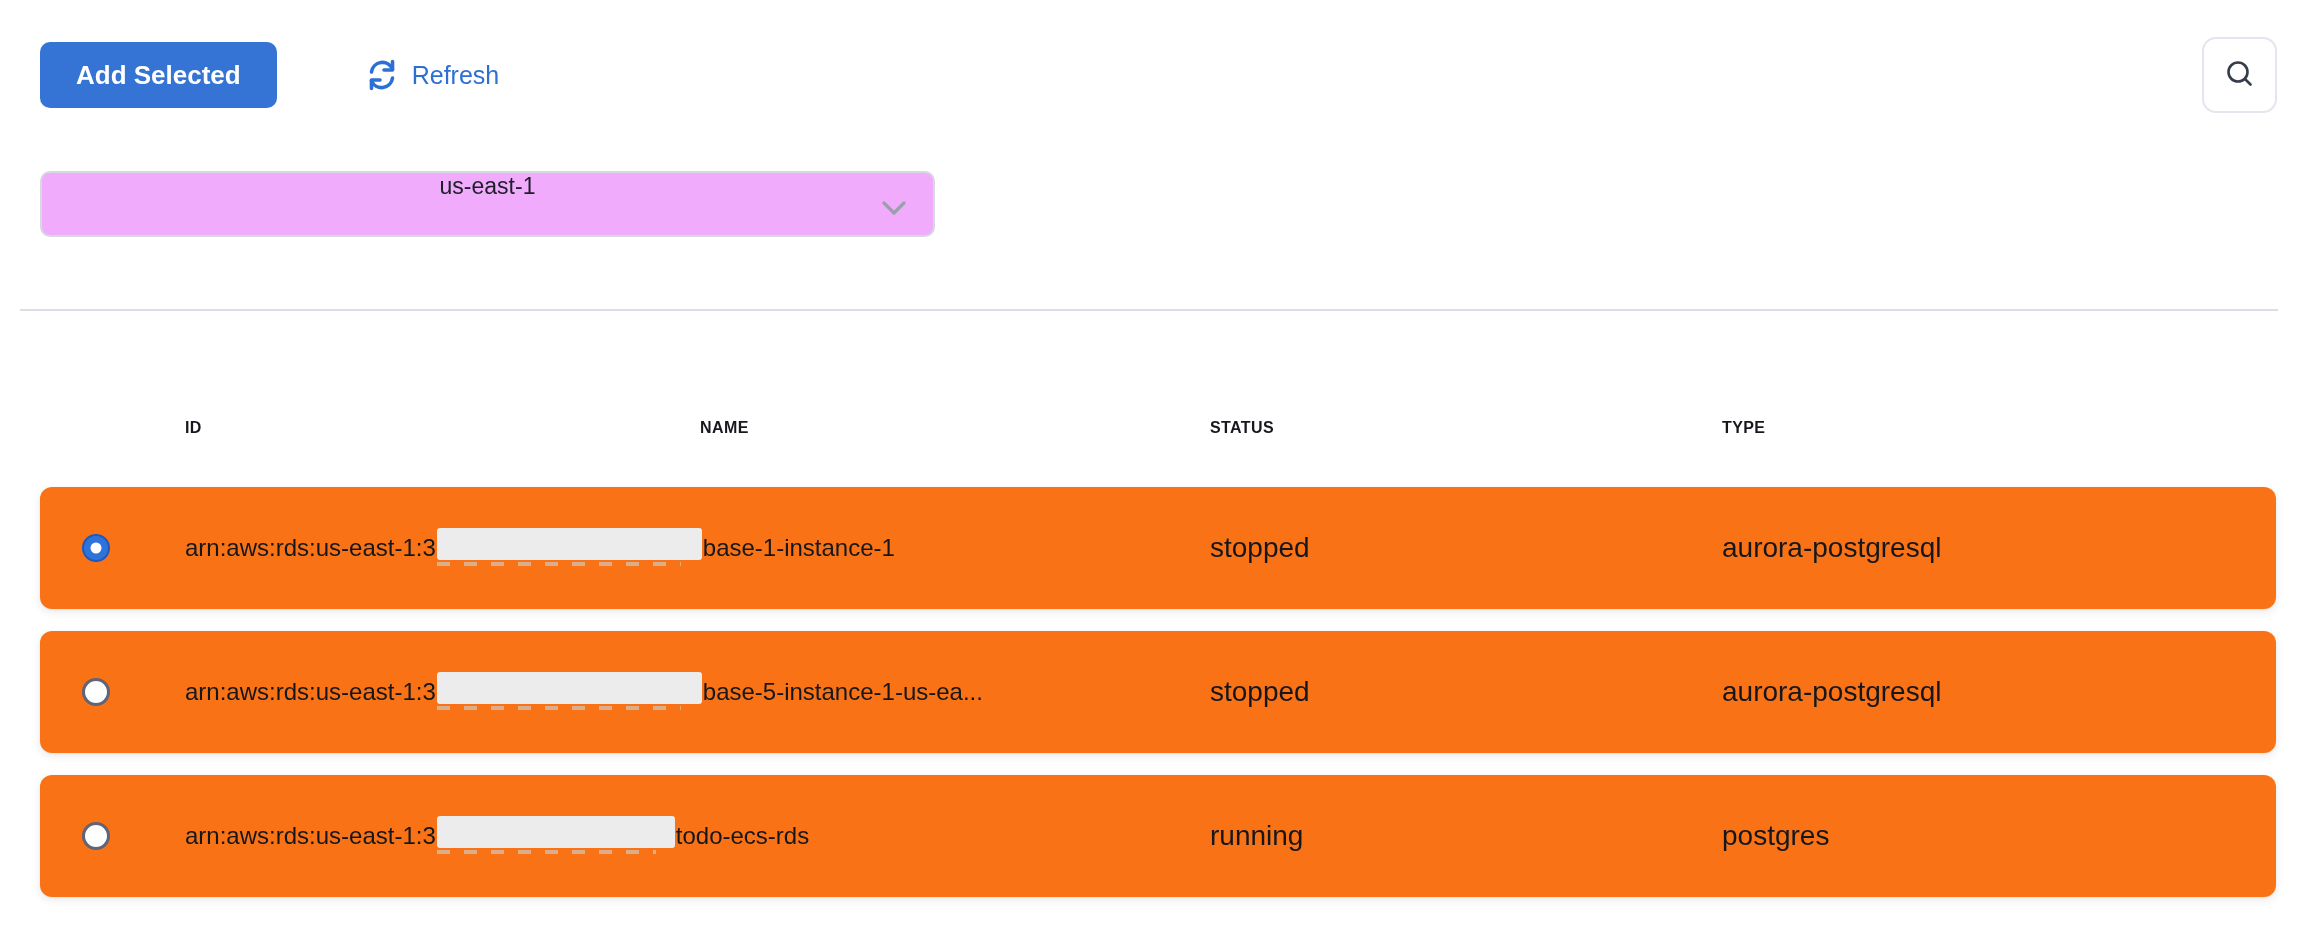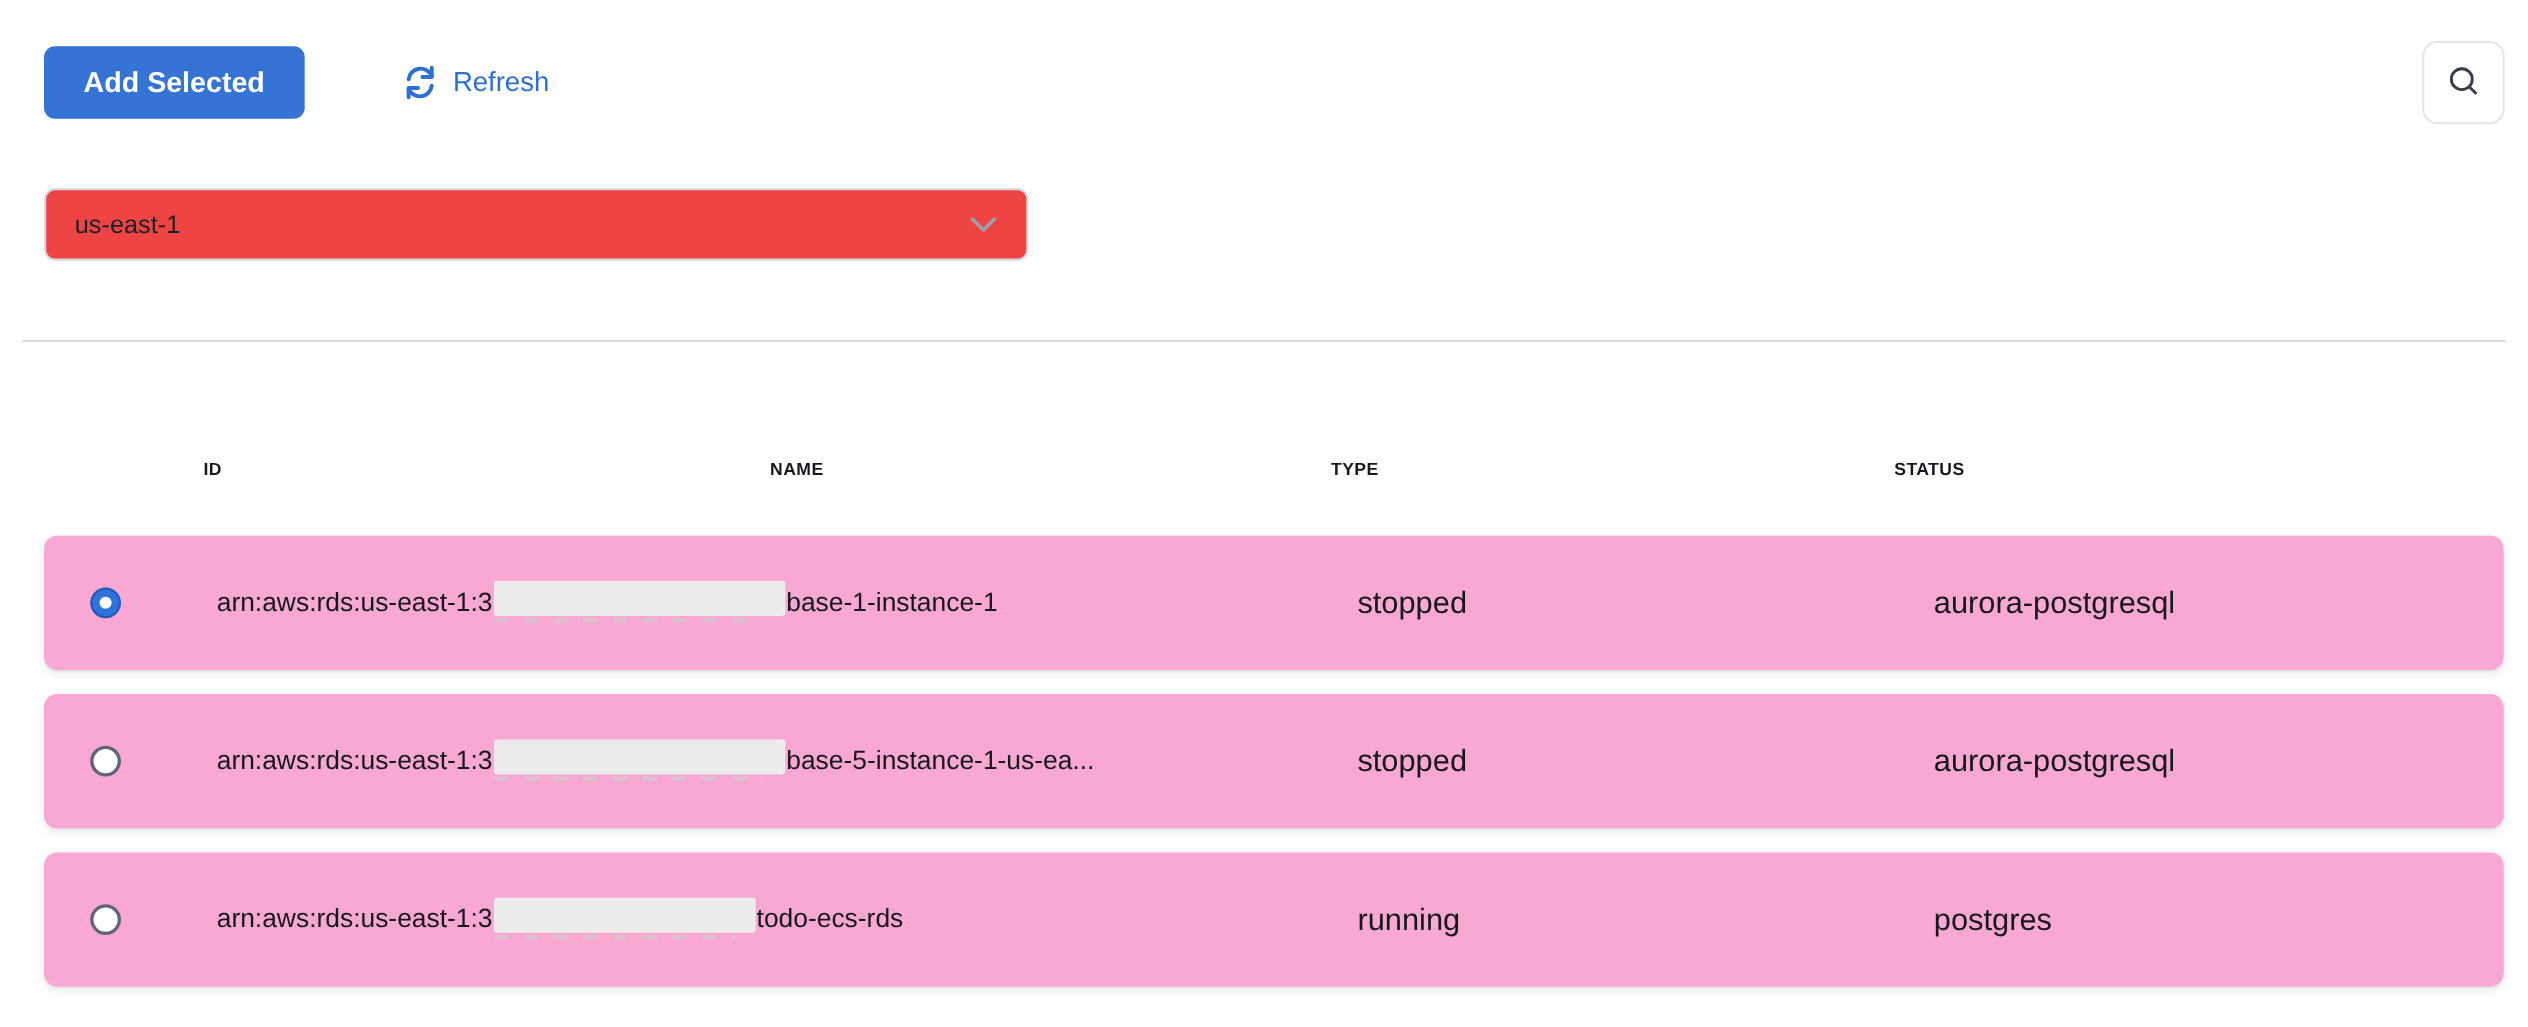--- a/index.html
+++ b/index.html
@@ -38,26 +38,27 @@
     background: #ffffff;
     border: 2px solid #e4e5ee; border-radius: 14px;
     display: flex; align-items: center; justify-content: center;
     cursor: pointer;
   }
 
   
   .region-select {
     position: absolute; left: 40px; top: 171px;
     width: 895px; height: 66px;
-    background: #ef4444;
+    background: #f0abfc;
     border: 2px solid #d6d9e0; border-radius: 10px;
     display: flex; align-items: center;
     padding: 0 26px;
     font-size: 23px; color: #1c1f26;
     cursor: pointer;
+    flex-direction: column;
   }
   .region-select .chev { margin-left: auto; display: flex; }
 
   
   .divider {
     position: absolute; left: 20px; right: 20px; top: 309px;
     height: 2px; background: #dbdee4;
   }
 
   
@@ -69,28 +70,27 @@
     align-items: center;
     font-size: 16px; font-weight: bold; color: #16181d;
     letter-spacing: 0.4px;
   }
 
   
   .rowlist { position: absolute; left: 0; top: 0; width: 100%; }
   .row-card {
     position: absolute; left: 40px; right: 22px;
     height: 122px;
-    background: #f9a8d4;
+    background: #f97316;
     border-radius: 12px;
     box-shadow: 0 1px 2px rgba(16,24,40,.05), 0 3px 10px rgba(16,24,40,.09);
     display: grid;
     grid-template-columns: 145px 1025px 512px 1fr;
     align-items: center;
     cursor: pointer;
-    gap: 12px;
   }
   .row-card:nth-child(1) { top: 487px; }
   .row-card:nth-child(2) { top: 631px; }
   .row-card:nth-child(3) { top: 775px; }
 
   .radio-cell { display: flex; justify-content: flex-start; padding-left: 42px; }
   .radio {
     width: 28px; height: 28px; border-radius: 50%;
     border: 3px solid #5f6477; background: #ffffff;
     position: relative; flex: none;
@@ -163,22 +163,22 @@
     </svg>
   </span>
 </div>
 
 <div class="divider"></div>
 
 <div class="thead">
   <span></span>
   <span>ID</span>
   <span>NAME</span>
+  <span>STATUS</span>
   <span>TYPE</span>
-  <span>STATUS</span>
 </div>
 
 <div class="rowlist">
   <div class="row-card">
     <div class="radio-cell">
       <span class="radio selected"></span>
     </div>
     <div class="id-cell">
       <span>arn:aws:rds:us-east-1:3</span>
       <span class="redaction-blob" style="width: 265px;">

